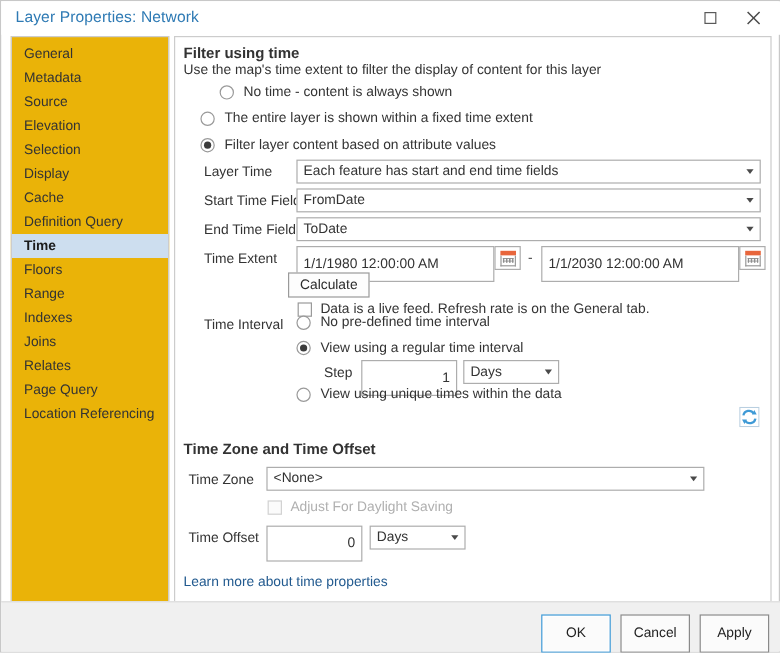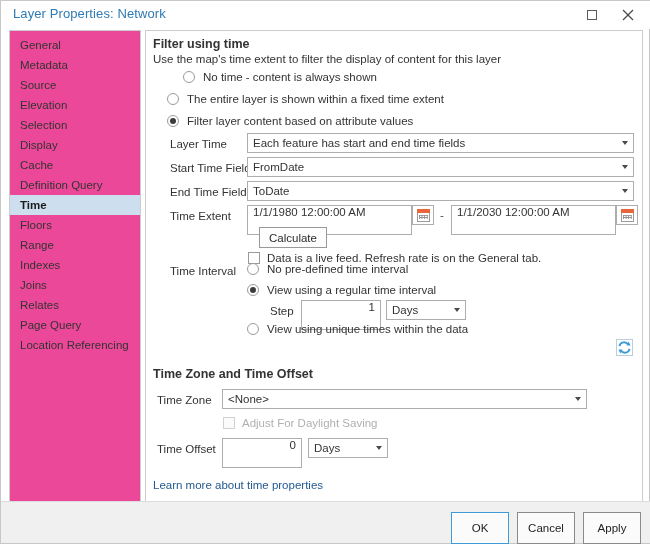--- a/index.html
+++ b/index.html
@@ -33,21 +33,21 @@
     cursor: default;
   }
   .win-btn.maximize { right: 42px; }
   .win-btn.close { right: 6px; }
   .sq { width: 10px; height: 10px; border: 1px solid #5a5a5a; }
 
   
   .sidebar {
     position: absolute; left: 8px; top: 29px;
     width: 132px; height: 472px;
-    background: #ec4899; border: 1px solid #cccccc;
+    background: #eab308; border: 1px solid #cccccc;
     overflow: hidden;
   }
   .nav-item {
     position: relative; height: 20px; padding-left: 10px;
     display: flex; align-items: center;
     font-size: 11.5px; color: #333333; white-space: nowrap;
     cursor: default;
   }
   .nav-item.first { margin-top: 4px; }
   .nav-item.selected {
@@ -114,21 +114,21 @@
     width: 0; height: 0;
     border-left: 3.5px solid transparent;
     border-right: 3.5px solid transparent;
     border-top: 4px solid #4a4a4a;
   }
 
   
   .tbox {
     position: absolute; height: 30px;
     border: 1px solid #adadad; background: #ffffff;
-    display: flex; cursor: text;
+    display: flex; align-items: center; cursor: text;
   }
   .tbox .tval {
     flex: 1 1 auto; padding: 0 5px; font-size: 11.5px; color: #333333;
     white-space: nowrap; overflow: hidden;
   }
   .tbox.num .tval { text-align: right; }
 
   
   .cal-btn {
     position: absolute; width: 22px; height: 20px;
@@ -309,21 +309,21 @@
     <div class="tbox" style="left:305px; top:174px; width:165px;">
       <span class="tval">1/1/2030 12:00:00 AM</span>
     </div>
     <div class="cal-btn" style="left:470px; top:174px;">
       <span class="cal-ico">
         <span class="top"></span>
           <span class="body"></span>
       </span>
     </div>
 
-    <div class="btn" style="left:113px; top:196px; width:68px;">Calculate</div>
+    <div class="btn" style="left:94px; top:196px; width:68px;">Calculate</div>
 
     <div class="check-row" style="left:102px; top:221px;">
       <span class="cbox"></span>
       <span class="check-label">Data is a live feed. Refresh rate is on the General tab.</span>
     </div>
 
     <div class="lbl" style="left:24px; top:234px;">Time Interval</div>
 
     <div class="radio-row" style="left:101px; top:232px;">
       <span class="radio"></span>

